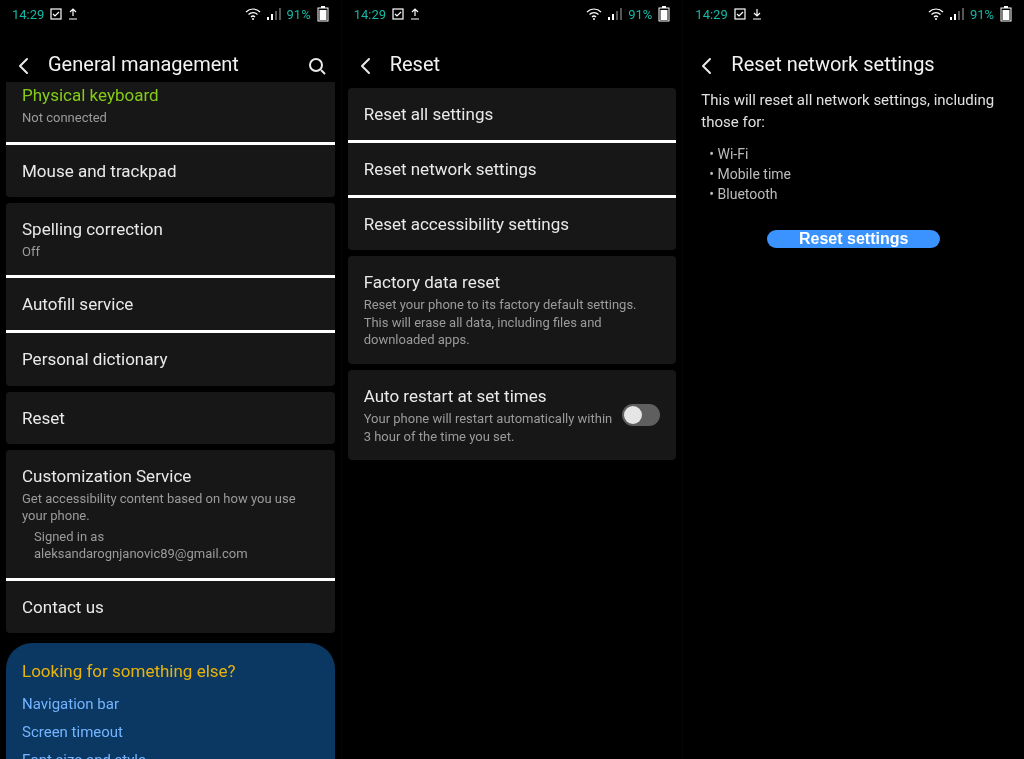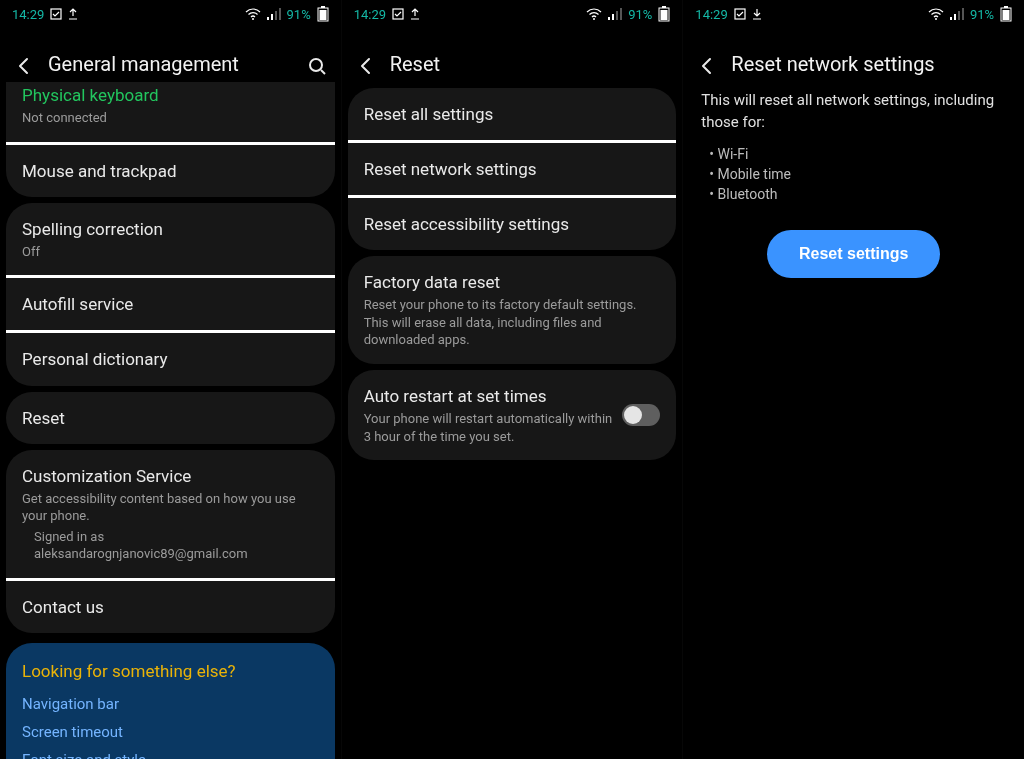--- a/index.html
+++ b/index.html
@@ -13,21 +13,21 @@
   .icon{display:inline-flex;align-items:center;justify-content:center;}
   .icon svg{display:block;}
 
   
   .header{height:48px;display:flex;align-items:flex-end;padding:0 14px;gap:14px;}
   .header .title{font-size:20px;color:#f2f2f2;flex:1;}
   .back-arrow{flex:0 0 auto;}
 
   .content{padding:0;}
 
-  .card{background:#171717;border-radius:26px;margin:6px 6px;overflow:hidden;}
+  .card{background:#171717;border-radius:4px;margin:6px 6px;overflow:hidden;}
   .row{padding:15px 16px;border-top:3px solid #ffffff;}
   .card .row:first-child{border-top:none;}
   .row .label{font-size:17px;color:#e9e9e9;line-height:1.3;}
   .row .sub{font-size:13px;color:#9b9b9b;margin-top:3px;line-height:1.35;}
   .cut-top{border-top-left-radius:0;border-top-right-radius:0;padding-top:0;}
   .cut-top .row:first-child{padding-top:2px;}
 
   .link{color:#3a93ff;margin-left:12px;}
 
   .promo{background:#0a3863;border-radius:26px;margin:10px 6px;padding:18px 16px 20px;}
@@ -37,21 +37,21 @@
   .row-flex{display:flex;align-items:center;gap:10px;}
   .row-flex .txt{flex:1;}
   .toggle{width:38px;height:22px;border-radius:12px;background:#5f5f5f;position:relative;flex:0 0 auto;}
   .toggle::after{content:"";position:absolute;left:2px;top:2px;width:18px;height:18px;border-radius:50%;background:#e5e5e5;}
 
   
   .body3{padding:14px 18px;color:#e0e0e0;font-size:15px;line-height:1.45;}
   .body3 ul{list-style:none;padding:0;margin:10px 0 0 8px;color:#bcbcbc;font-size:14px;}
   .body3 ul li::before{content:"• ";color:#bcbcbc;}
 
-  .pillbtn{display:block;margin:26px auto 0;background:#3a93ff;color:#fff;border:none;border-radius:24px;padding:15px 32px;font-size:16px;font-weight:600;}
+  .pillbtn{display:block;margin:26px auto 0;background:#3a93ff;color:#fff;border:none;border-radius:24px;padding:0 32px;font-size:16px;font-weight:600;}
 
 </style>
 </head>
 <body>
 
 <div class="stage">
 
   <div class="phone">
 
     <div class="status">
@@ -107,21 +107,21 @@
             <circle cx="9" cy="9" r="6" stroke="#e9e9e9" stroke-width="2" fill="none"></circle>
             <path d="M14 14l4 4" stroke="#e9e9e9" stroke-width="2"></path>
           </svg>
         </span>
     </div>
 
     <div class="content">
 
       <div class="card cut-top">
         <div class="row">
-          <div class="label" style="color:#22c55e">Physical keyboard</div>
+          <div class="label" style="color:#84cc16">Physical keyboard</div>
           <div class="sub">Not connected</div>
         </div>
         <div class="row">
           <div class="label">Mouse and trackpad</div>
         </div>
       </div>
 
       <div class="card">
         <div class="row">
           <div class="label">Spelling correction</div>

